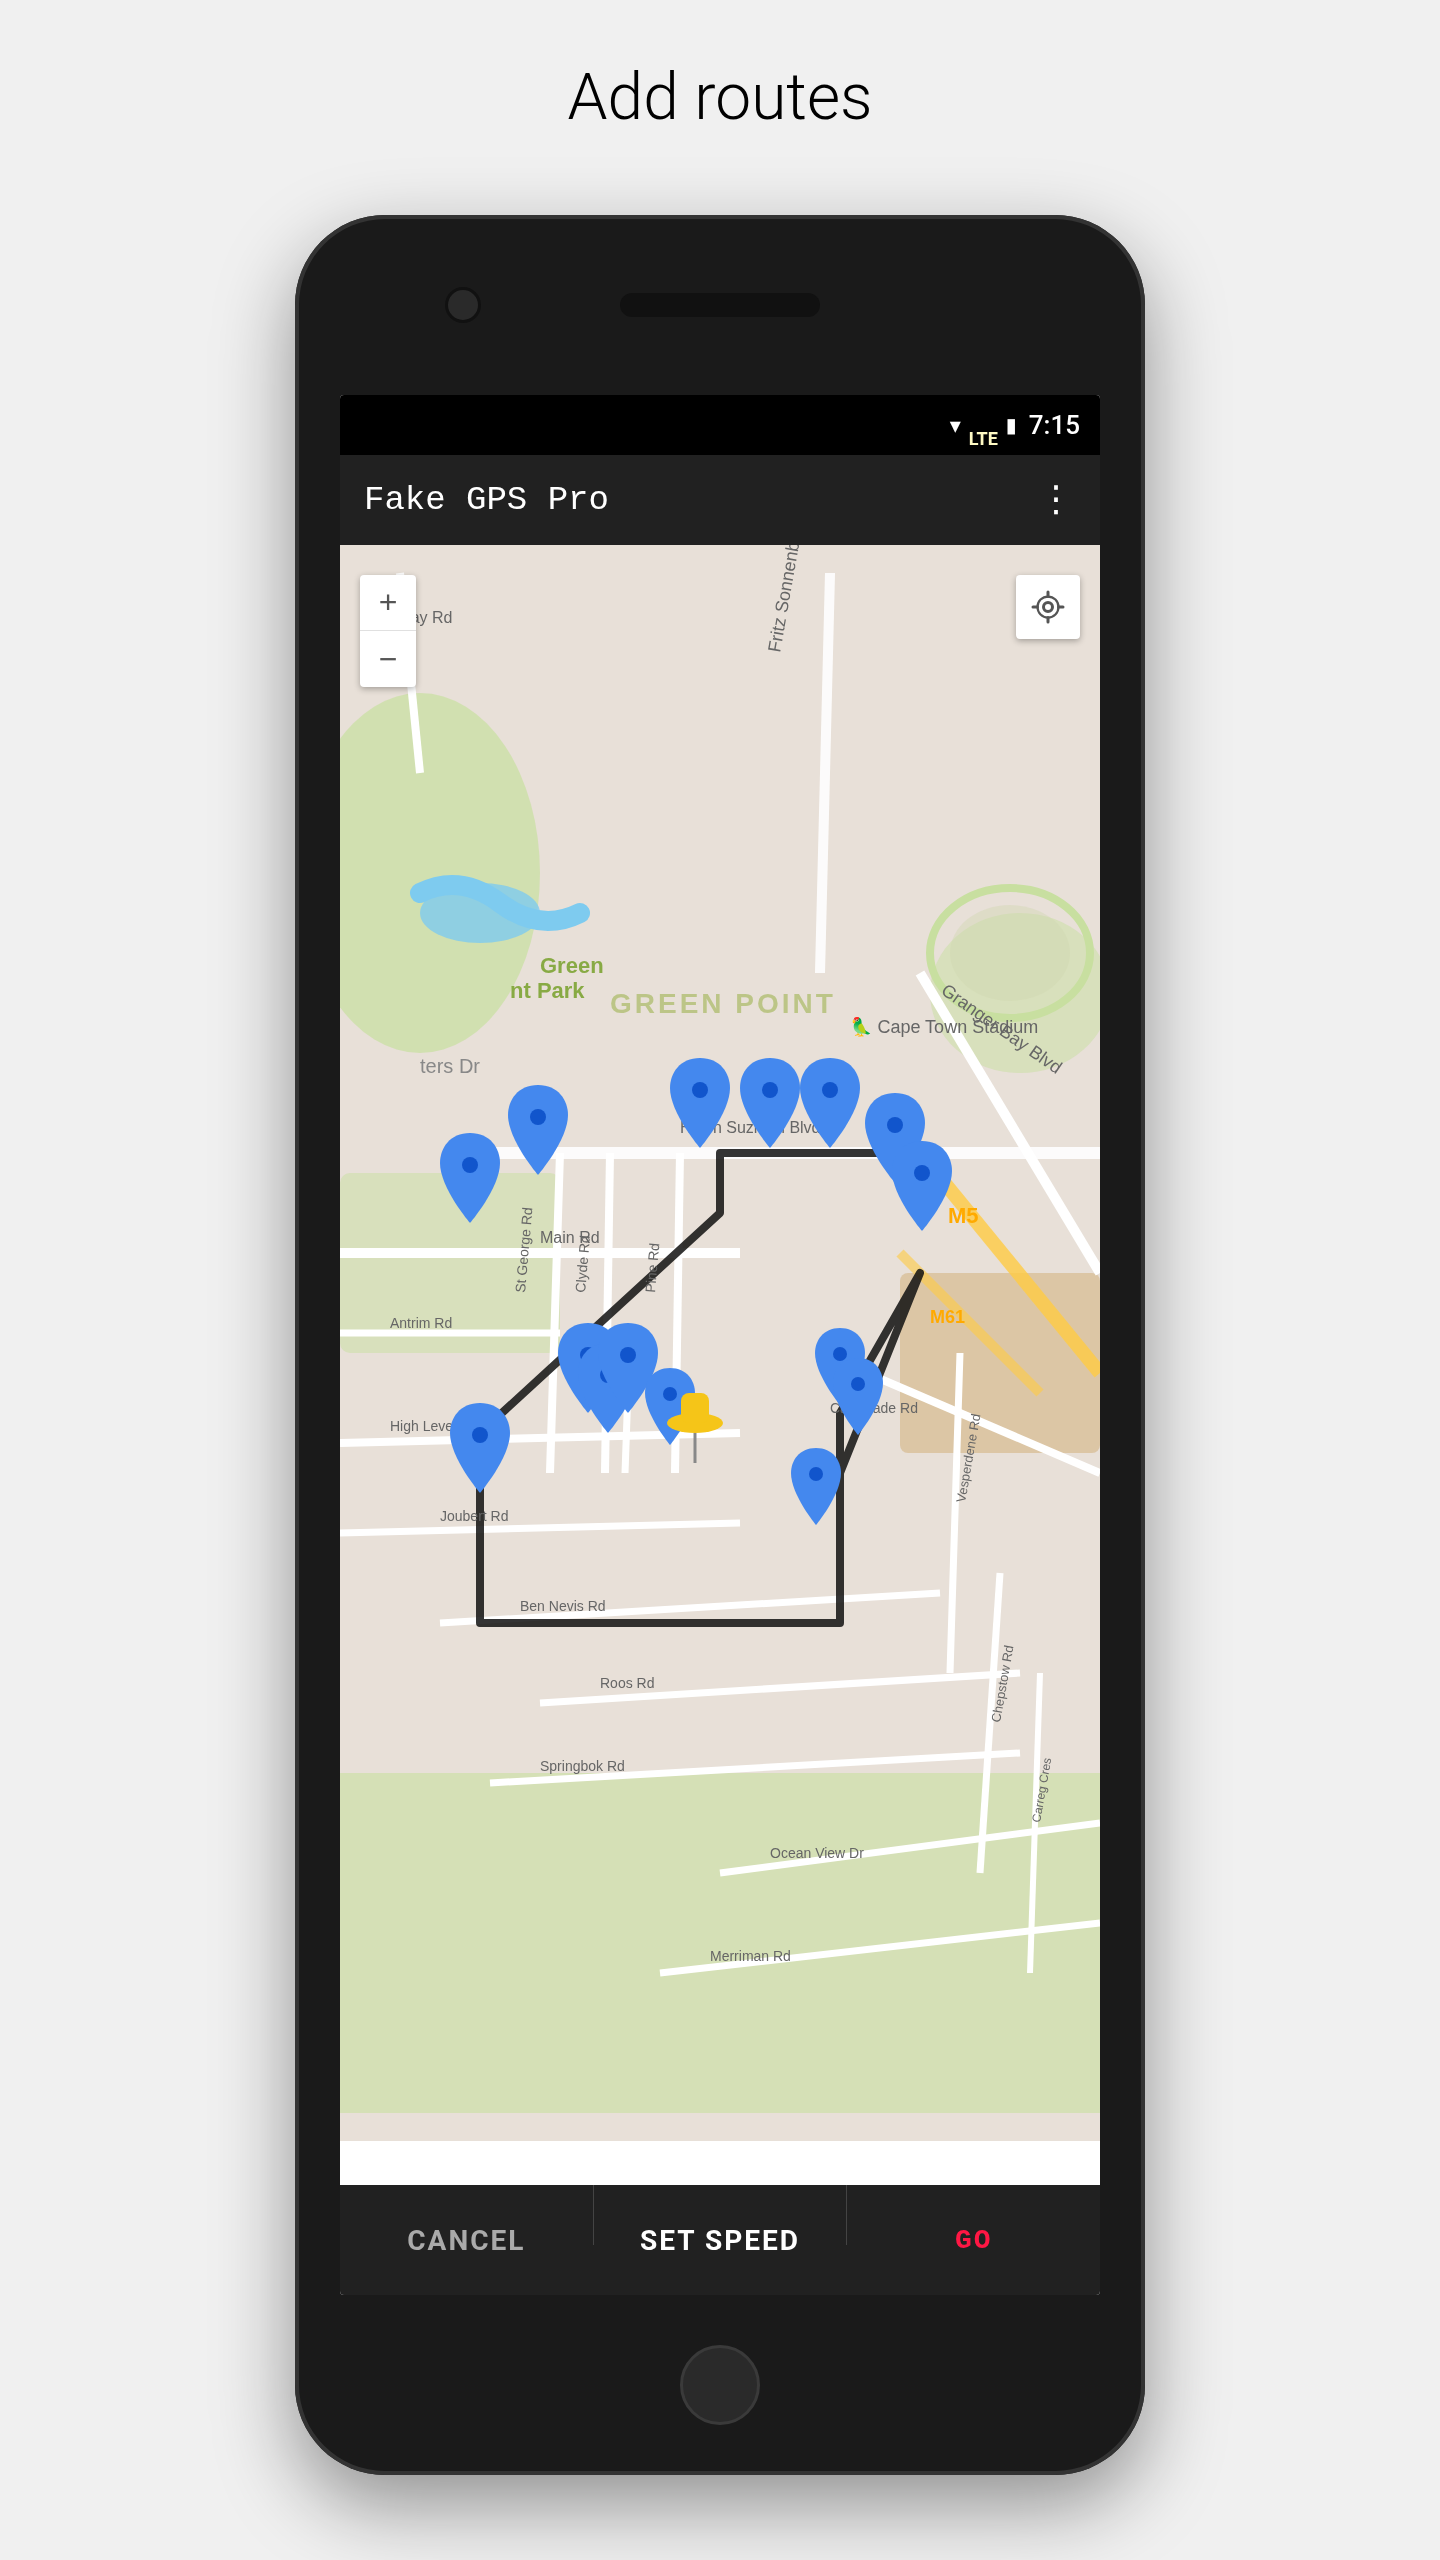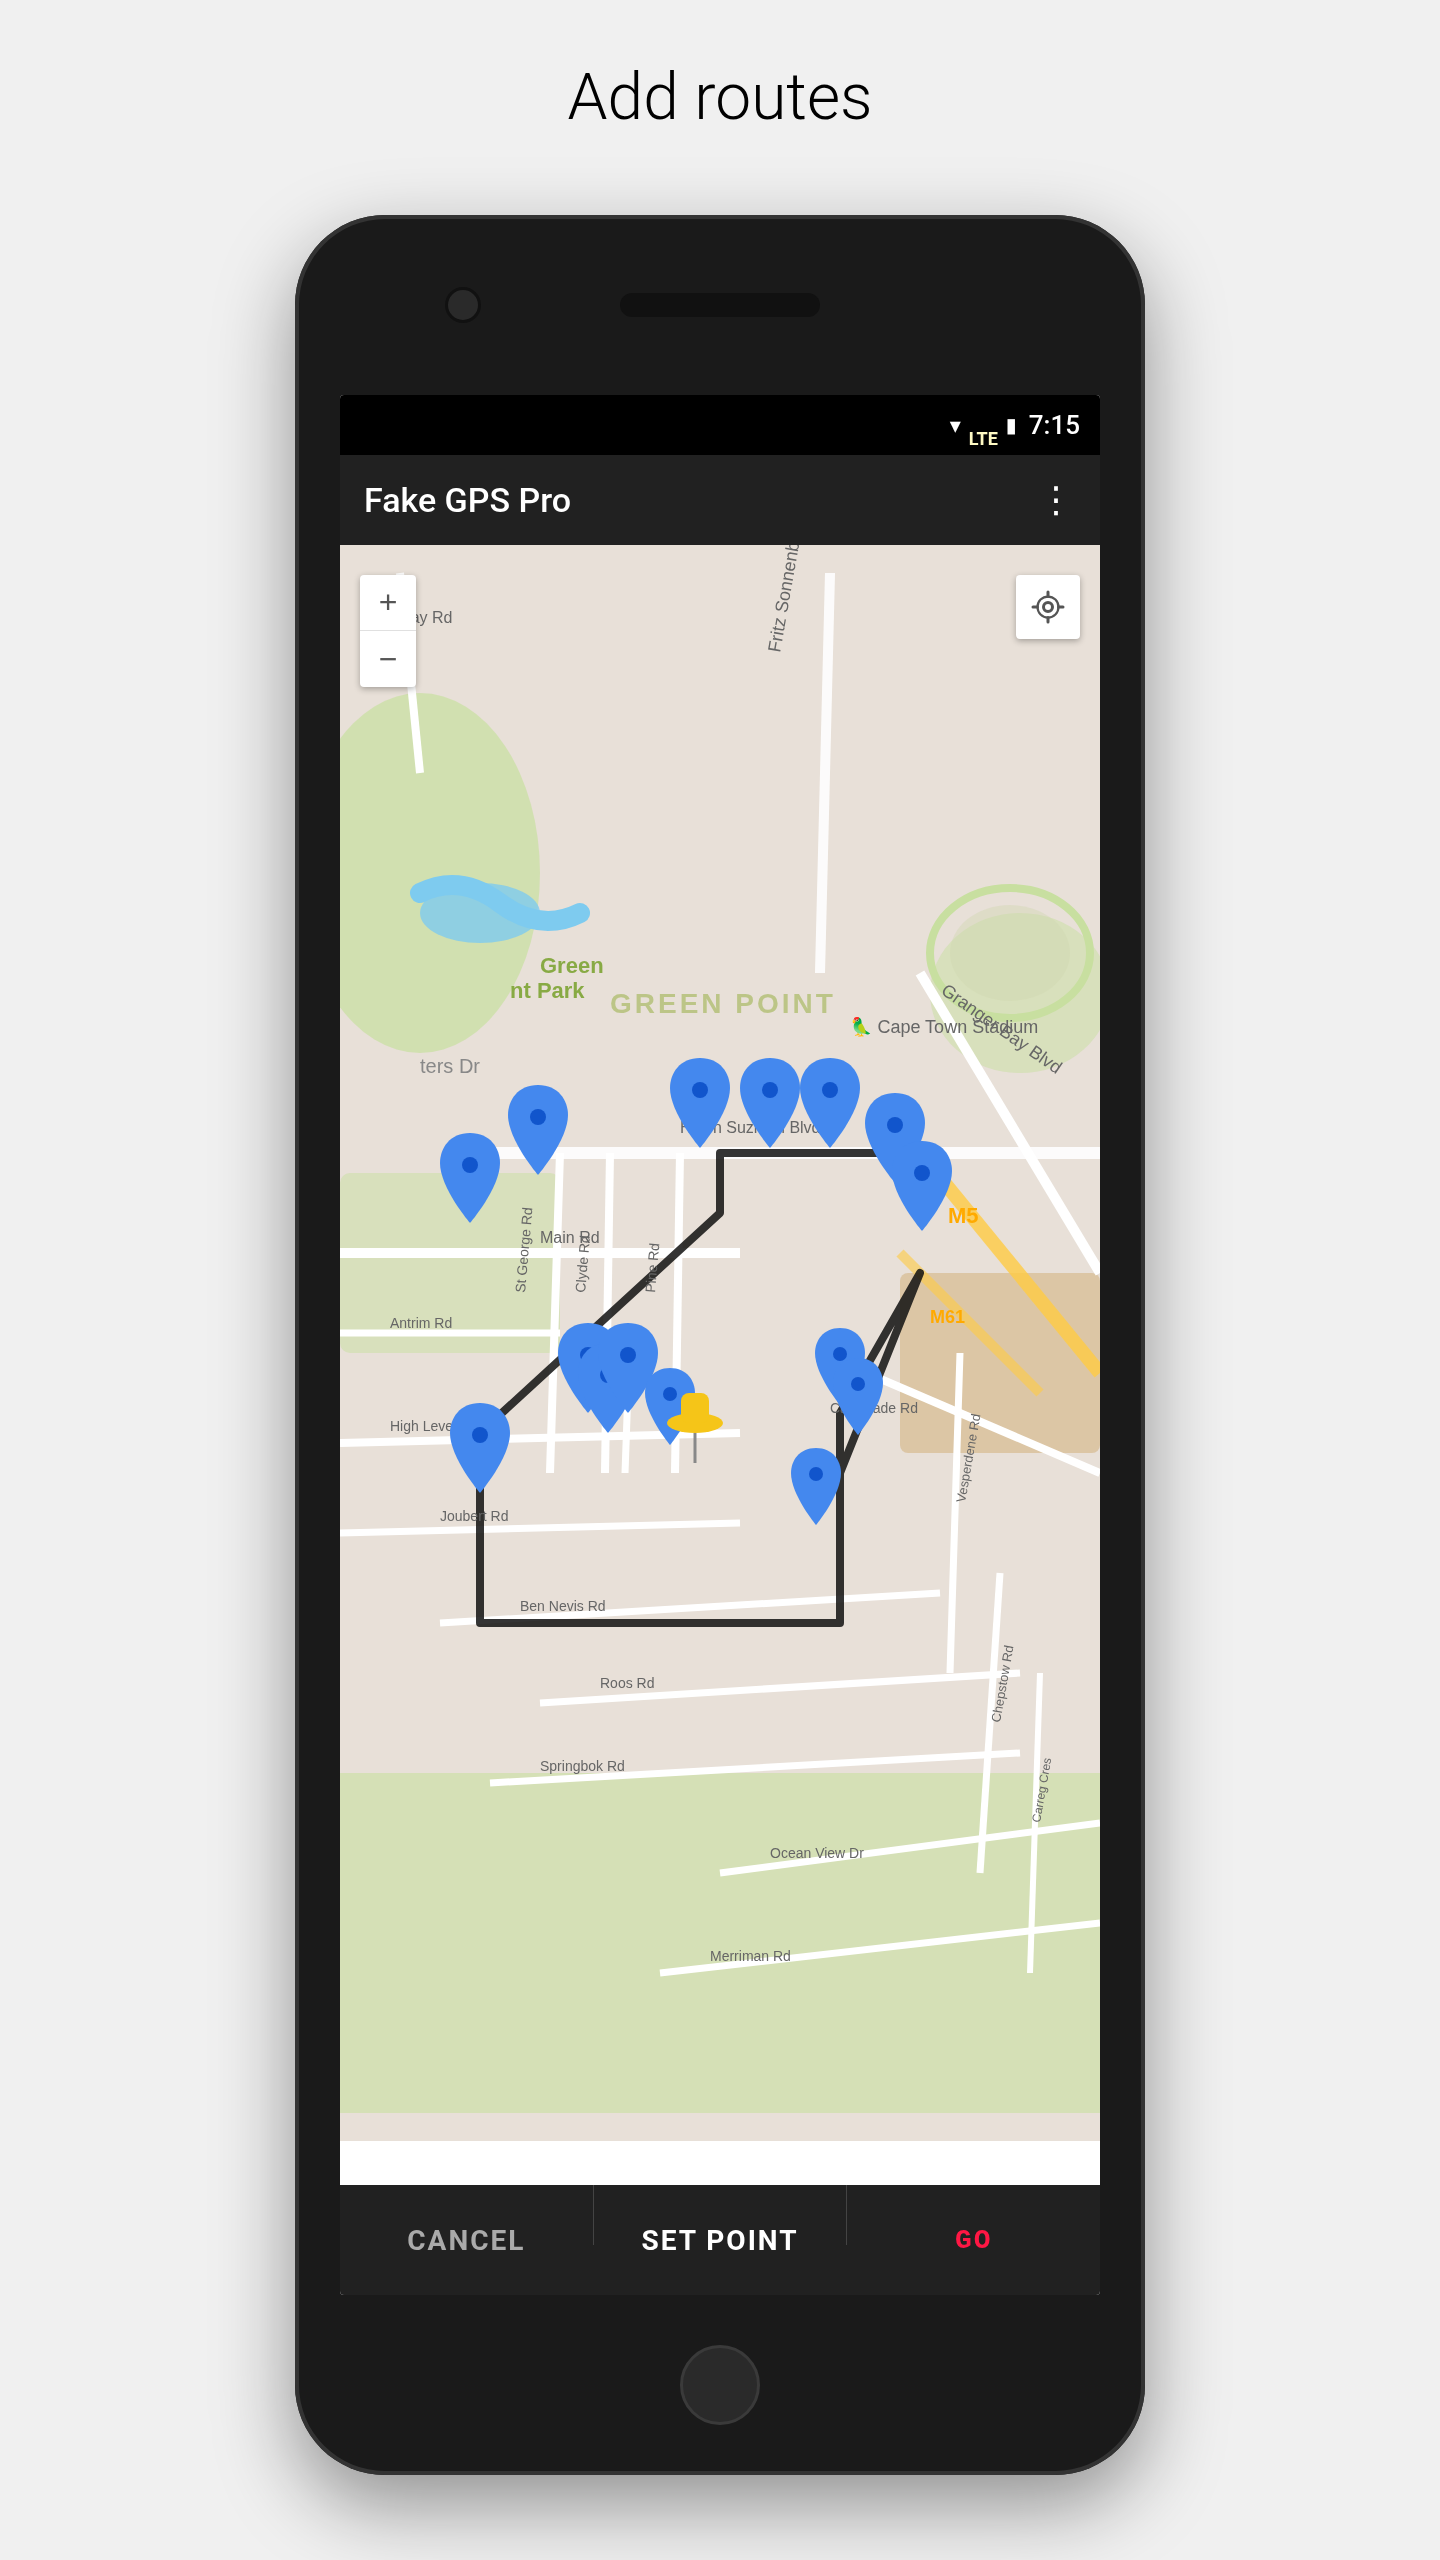--- a/index.html
+++ b/index.html
@@ -120,20 +120,21 @@
 
     
     .app-bar {
       width: 100%;
       height: 90px;
       background: #212121;
       display: flex;
       align-items: center;
       padding: 0 24px;
       flex-shrink: 0;
+      font-family: Liberation Mono, monospace;
     }
 
     .app-title {
       color: white;
       font-size: 34px;
       font-weight: 500;
       flex: 1;
     }
 
     .menu-dots {
@@ -469,21 +470,21 @@
           <circle cx="12" cy="12" r="3" fill="none" stroke="#555" stroke-width="2"></circle>
           <path d="M12 2 L12 5 M12 19 L12 22 M2 12 L5 12 M19 12 L22 12" stroke="#555" stroke-width="2" stroke-linecap="round"></path>
           <circle cx="12" cy="12" r="7" fill="none" stroke="#555" stroke-width="1.5"></circle>
         </svg>
       </div>
     </div>
 
     <div class="action-bar">
       <div class="action-btn cancel">CANCEL</div>
       <div class="action-divider"></div>
-      <div class="action-btn set-speed">SET POINT</div>
+      <div class="action-btn set-speed">SET SPEED</div>
       <div class="action-divider"></div>
       <div class="action-btn go">GO</div>
     </div>
 
   </div>
 
   <div class="phone-bottom">
     <div class="home-button"></div>
   </div>
 

